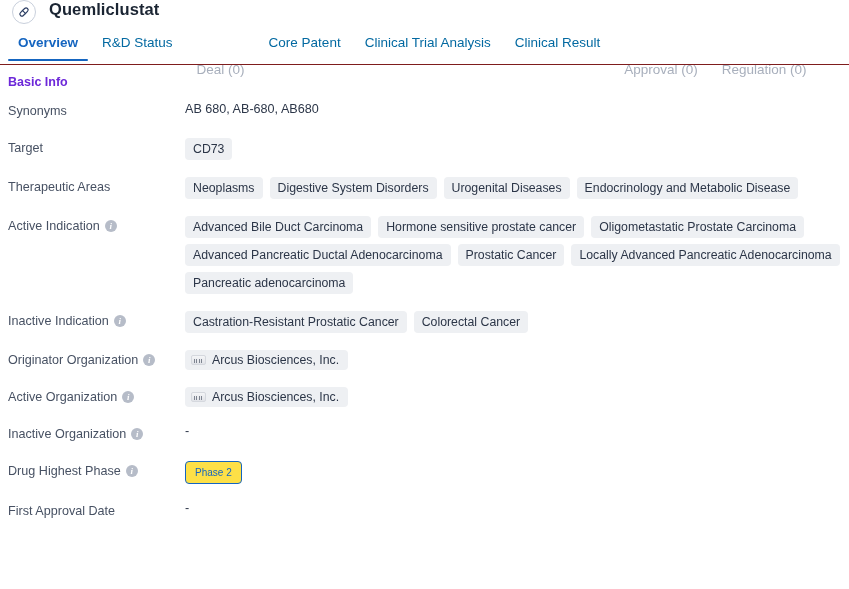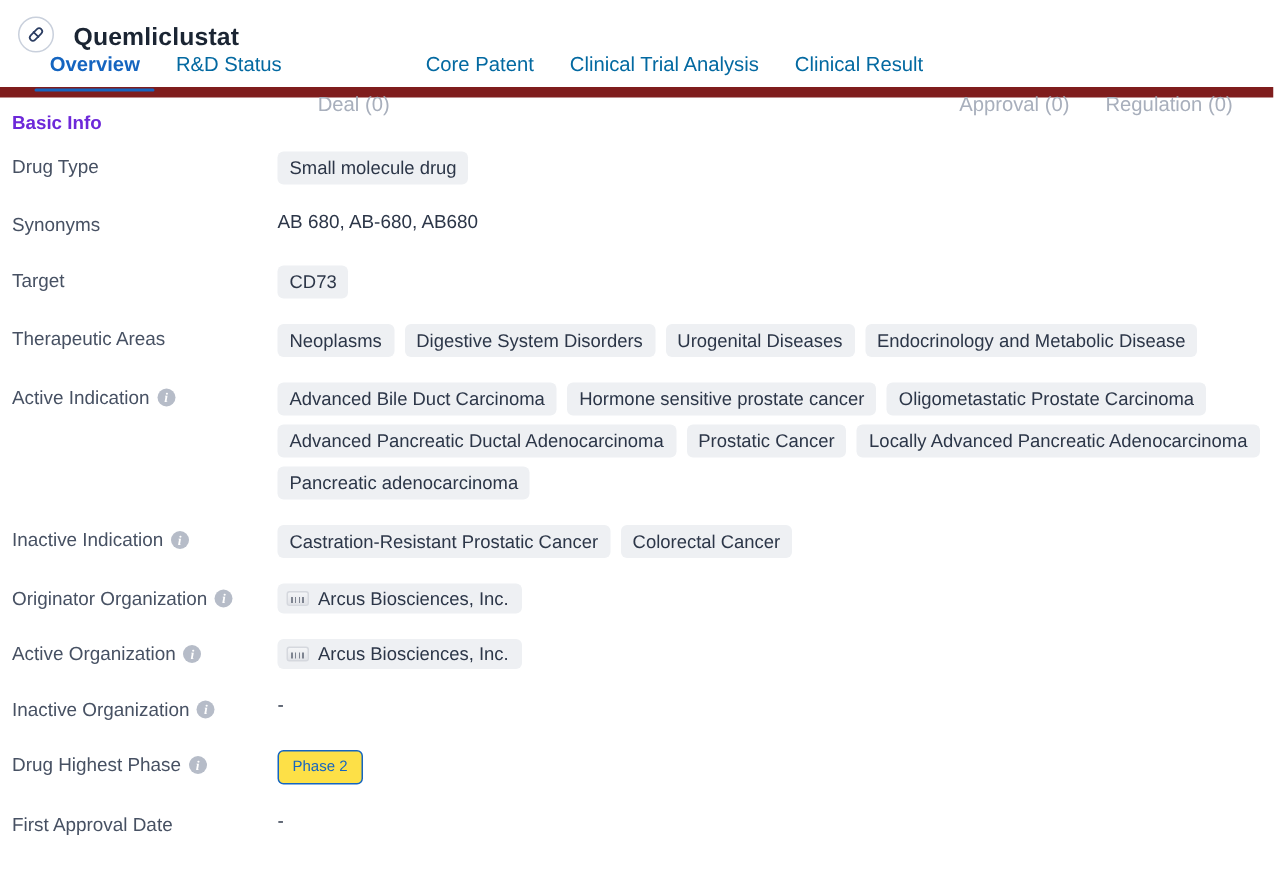--- a/index.html
+++ b/index.html
@@ -15,21 +15,21 @@
     background: #ffffff;
     color: #2c3648;
     font-size: 13px;
     -webkit-font-smoothing: antialiased;
   }
 
   
   .app-header {
     height: 35px;
     display: flex;
-    align-items: flex-end;
+    align-items: flex-start;
     padding: 0 17px 0 12px;
     background: #ffffff;
   }
 
   .drug-icon {
     width: 24px;
     height: 24px;
     border-radius: 50%;
     border: 1px solid #c9d0dc;
     display: flex;
@@ -49,22 +49,21 @@
     letter-spacing: .1px;
   }
 
   
   .tabbar {
     position: relative;
     height: 30px;
     display: flex;
     align-items: flex-start;
     padding-left: 6px;
-    border-bottom: 7px solid #7f1d1d;
-    justify-content: center;
+    border-bottom: 1px solid #7f1d1d;
   }
 
   .tab {
     position: relative;
     padding: 0 12px 9px 12px;
     font-size: 13.5px;
     color: #0369a1;
     cursor: pointer;
     white-space: nowrap;
     line-height: 16px;
@@ -235,28 +234,20 @@
   <div class="tab">Clinical Trial Analysis</div>
   <div class="tab">Clinical Result</div>
   <div class="tab muted">Approval (0)</div>
   <div class="tab muted">Regulation (0)</div>
 </div>
 
 <div class="content">
 
   <div class="section-title">Basic Info</div>
 
-  <div class="row">
-    <div class="row-label">
-      <span>Drug Type</span>
-    </div>
-    <div class="row-value">
-      <span class="tag">Small molecule drug</span>
-    </div>
-  </div>
 
   <div class="row">
     <div class="row-label">
       <span>Synonyms</span>
     </div>
     <div class="row-value plain">AB 680,  AB-680,  AB680</div>
   </div>
 
   <div class="row">
     <div class="row-label">

